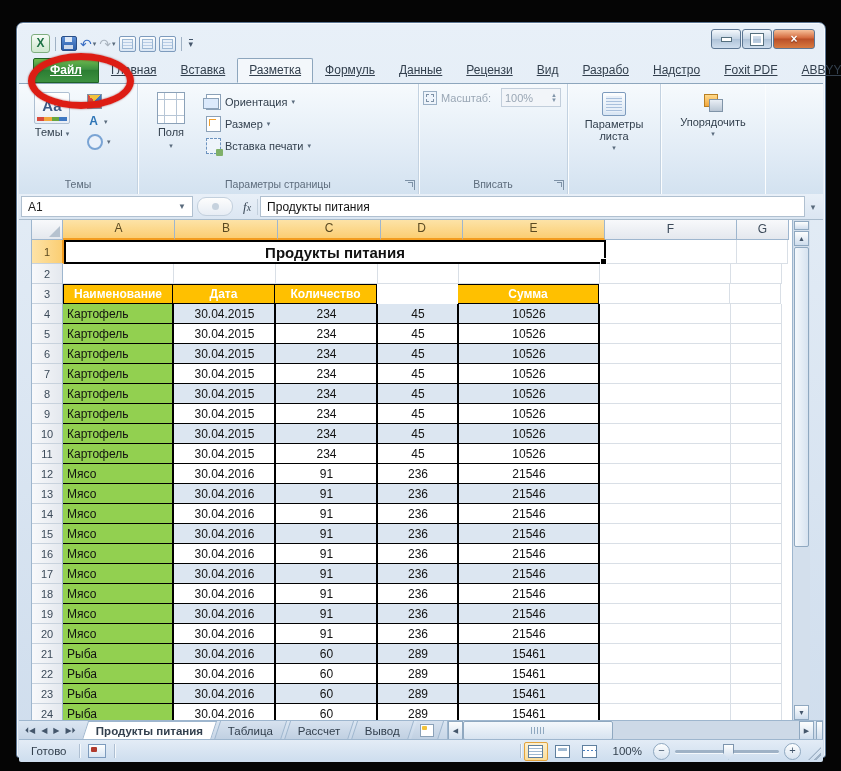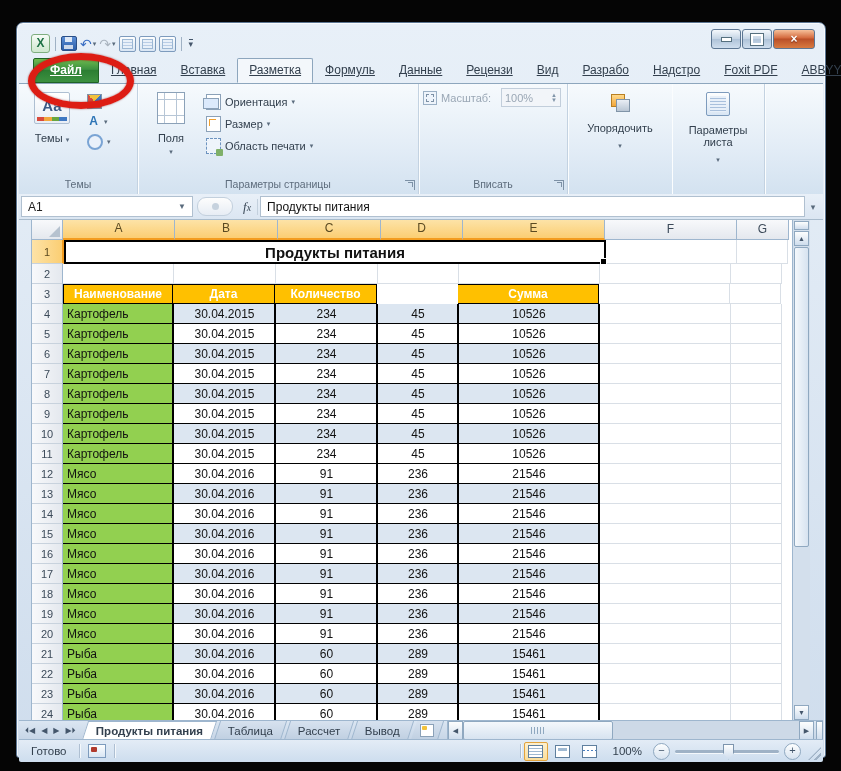--- a/index.html
+++ b/index.html
@@ -40,21 +40,21 @@
   .rtab.file{background:linear-gradient(#6fbb4e,#3c9140 45%,#2c7e33 50%,#3c9140);color:#fff;font-weight:bold;
     border:1px solid #1f6326;border-radius:2px 2px 0 0;padding:4px 16px 5px;max-width:none;}
   
   .ribbon{position:absolute;left:2px;right:2px;top:60px;height:110px;background:linear-gradient(#f6fafd,#e2ecf6 60%,#d3e2f0);
     border-top:1px solid #8da6bd;border-bottom:1px solid #8da6bd;display:flex;}
   .rgroup{position:relative;border-right:1px solid #c3d2e1;box-shadow:1px 0 0 #fbfdfe;display:flex;flex-direction:column;}
   .rgbody{flex:1;display:flex;padding:4px 4px 0;gap:3px;}
   .rglabel{height:17px;font-size:10.5px;color:#5d6c7c;text-align:center;line-height:15px;position:relative;}
   .dlg{position:absolute;right:3px;bottom:4px;width:9px;height:9px;border-left:1px solid #7d91a6;border-bottom:1px solid #7d91a6;transform:rotate(180deg);}
   .dlg:after{content:"";position:absolute;left:1px;bottom:1px;width:4px;height:4px;border-left:1px solid #7d91a6;border-bottom:1px solid #7d91a6;}
-  .bigbtn{width:56px;display:flex;flex-direction:column;align-items:center;justify-content:flex-start;gap:8px;padding-top:3px;
+  .bigbtn{width:56px;display:flex;flex-direction:column;align-items:center;justify-content:flex-start;gap:2px;padding-top:3px;
     border:1px solid transparent;border-radius:3px;font-size:11px;color:#33404e;text-align:center;}
   .dd{font-size:7px;color:#5a6b7d;}
   .smallcol{display:flex;flex-direction:column;justify-content:flex-start;gap:4px;padding-top:5px;}
   .sbtn{display:flex;align-items:center;gap:4px;font-size:11px;color:#33404e;white-space:nowrap;padding:1px 3px;border-radius:2px;}
   .fitrow{display:flex;align-items:center;gap:4px;font-size:11px;color:#33404e;white-space:nowrap;}
   .fitrow .lbl{width:56px;}
   .combo{width:70px;height:17px;border:1px solid #9bb0c5;background:#fff;font-size:11px;display:flex;align-items:center;
     padding:0 3px;justify-content:space-between;color:#222;}
   .spin{width:52px;height:17px;border:1px solid #c2cedb;background:#f2f5f9;font-size:11px;display:flex;align-items:center;
     padding:0 3px;color:#9aa7b5;justify-content:space-between;}
@@ -276,21 +276,21 @@
                 <span>Ориентация</span>
                 <span class="dd">▾</span>
               </div>
             <div class="sbtn">
                 <span class="ic ic-pg size"></span>
                 <span>Размер</span>
                 <span class="dd">▾</span>
               </div>
             <div class="sbtn">
                 <span class="ic ic-pg area"></span>
-                <span>Область печати</span>
+                <span>Вставка печати</span>
                 <span class="dd">▾</span>
               </div>
           </div>
         </div>
         <div class="rglabel"><span>Параметры страницы</span><span class="dlg"></span></div>
       </div>
 
       <div class="rgroup" style="width:148px">
         <div class="rgbody" style="flex-direction:column;gap:3px;">
           <div class="fitrow gray">
@@ -301,35 +301,35 @@
                 <span class="updn">
                   <span>▲</span>
                   <span>▼</span>
                 </span>
               </span>
           </div>
         </div>
         <div class="rglabel"><span>Вписать</span><span class="dlg"></span></div>
       </div>
 
+      <div class="rgroup" style="width:92px">
+        <div class="rgbody" style="justify-content:center;">
+          <div class="bigbtn" style="width:84px">
+            <span class="ic ic-sheetopts"></span>
+            <span>Параметры листа</span>
+              <span class="dd">▾</span>
+          </div>
+        </div>
+      </div>
+
       <div class="rgroup" style="width:104px;border-right:none">
         <div class="rgbody" style="justify-content:center;">
           <div class="bigbtn" style="width:96px">
             <span class="ic ic-arrange"></span>
             <span>Упорядочить</span>
-              <span class="dd">▾</span>
-          </div>
-        </div>
-      </div>
-
-      <div class="rgroup" style="width:92px">
-        <div class="rgbody" style="justify-content:center;">
-          <div class="bigbtn" style="width:84px">
-            <span class="ic ic-sheetopts"></span>
-            <span>Параметры листа</span>
               <span class="dd">▾</span>
           </div>
         </div>
       </div>
     </div>
 
     <div class="fbar">
       <div class="namebox">
           <span>A1</span>
           <span class="nb-dd">▼</span>

